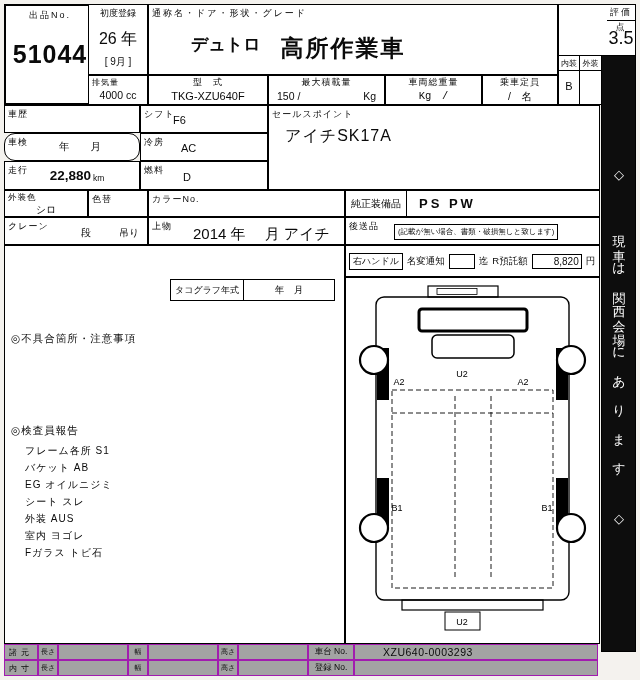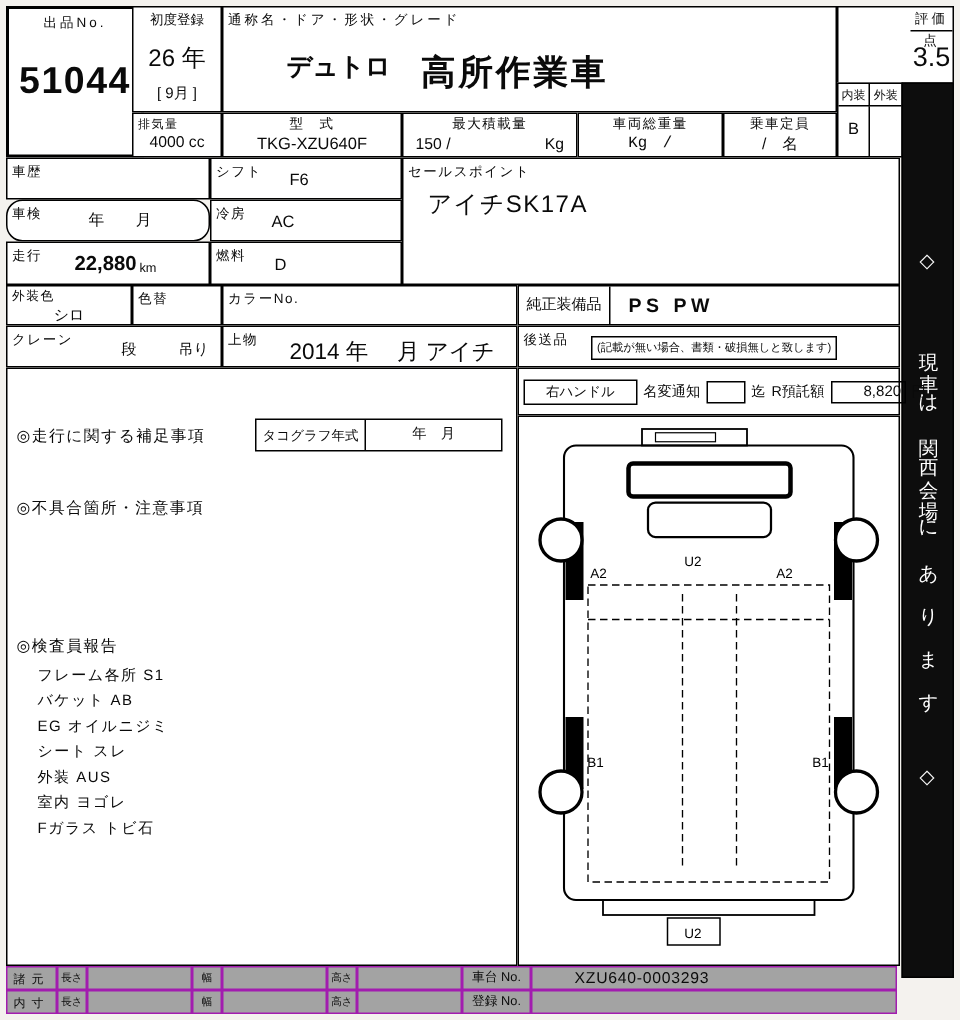--- a/index.html
+++ b/index.html
@@ -75,21 +75,21 @@
   <div class="c" style="left:482px;top:75px;width:76px;height:30px;">
     <span class="hdr">乗車定員</span>
     <span class="hval" style="font-size:10.5px;">/　名</span>
   </div>
 
   <div class="c" style="left:4px;top:105px;width:136px;height:28px;">
     <span class="l">車歴</span>
   </div>
   <div class="c" style="left:140px;top:105px;width:128px;height:28px;">
     <span class="l">シフト</span>
-    <span class="vcell" style="left:52px;top:8px;">F6</span>
+    <span class="vcell" style="left:32px;top:8px;">F6</span>
   </div>
   <div class="c" style="left:268px;top:105px;width:332px;height:85px;">
     <span class="l">セールスポイント</span>
     <span class="vcell" style="left:16px;top:20px;font-size:16px;letter-spacing:1px;">アイチSK17A</span>
   </div>
 
   <div class="c" style="left:4px;top:133px;width:136px;height:28px;border-radius:11px;">
     <span class="l">車検</span>
     <div style="position:absolute;inset:0;display:flex;align-items:center;justify-content:center;padding-left:16px;font-size:10.5px;">年　　月</div>
   </div>
@@ -133,31 +133,30 @@
   <div class="c" style="left:148px;top:217px;width:197px;height:28px;">
     <span class="l">上物</span>
     <span style="position:absolute;left:44px;top:7px;font-size:15px;white-space:nowrap;">2014 年　 月 アイチ</span>
   </div>
   <div class="c" style="left:345px;top:217px;width:255px;height:28px;">
     <span class="l">後送品</span>
     <span style="position:absolute;left:48px;top:6px;border:1px solid #000;font-size:7.5px;padding:2px 3px;white-space:nowrap;">(記載が無い場合、書類・破損無しと致します)</span>
   </div>
 
   <div class="c" style="left:345px;top:245px;width:255px;height:32px;display:flex;align-items:center;gap:4px;padding:0 3px;">
-    <span style="border:1px solid #000;padding:1px 14px;font-size:9px;white-space:nowrap;flex:none;">右ハンドル</span>
+    <span style="border:1px solid #000;padding:1px 3px;font-size:9px;white-space:nowrap;flex:none;">右ハンドル</span>
     <span style="font-size:9.5px;white-space:nowrap;">名変通知</span>
     <span style="width:24px;height:13px;border:1px solid #000;flex:none;"></span>
     <span style="font-size:9.5px;">迄</span>
     <span style="font-size:9.5px;white-space:nowrap;">R預託額</span>
     <span style="width:50px;height:15px;border:1px solid #000;font-size:10px;line-height:14px;text-align:right;padding-right:2px;flex:none;box-sizing:border-box;">8,820</span>
     <span style="font-size:9.5px;">円</span>
   </div>
 
   <div class="c" style="left:4px;top:245px;width:341px;height:399px;">
-    <span class="note" style="left:6px;top:38px;">◎走行に関する補足事項</span>
     <div style="position:absolute;left:165px;top:33px;width:165px;height:22px;border:1px solid #000;display:flex;box-sizing:border-box;">
       <span style="border-right:1px solid #000;font-size:9px;line-height:20px;padding:0 4px;white-space:nowrap;">タコグラフ年式</span>
       <span style="flex:1;text-align:center;font-size:9.5px;line-height:20px;">年　月</span>
     </div>
     <span class="note" style="left:6px;top:86px;">◎不具合箇所・注意事項</span>
     <span class="note" style="left:6px;top:178px;">◎検査員報告</span>
     <div style="position:absolute;left:20px;top:196px;font-size:10px;line-height:17px;letter-spacing:1px;white-space:nowrap;">
       <div>フレーム各所 S1</div>
       <div>バケット AB</div>
       <div>EG オイルニジミ</div>

